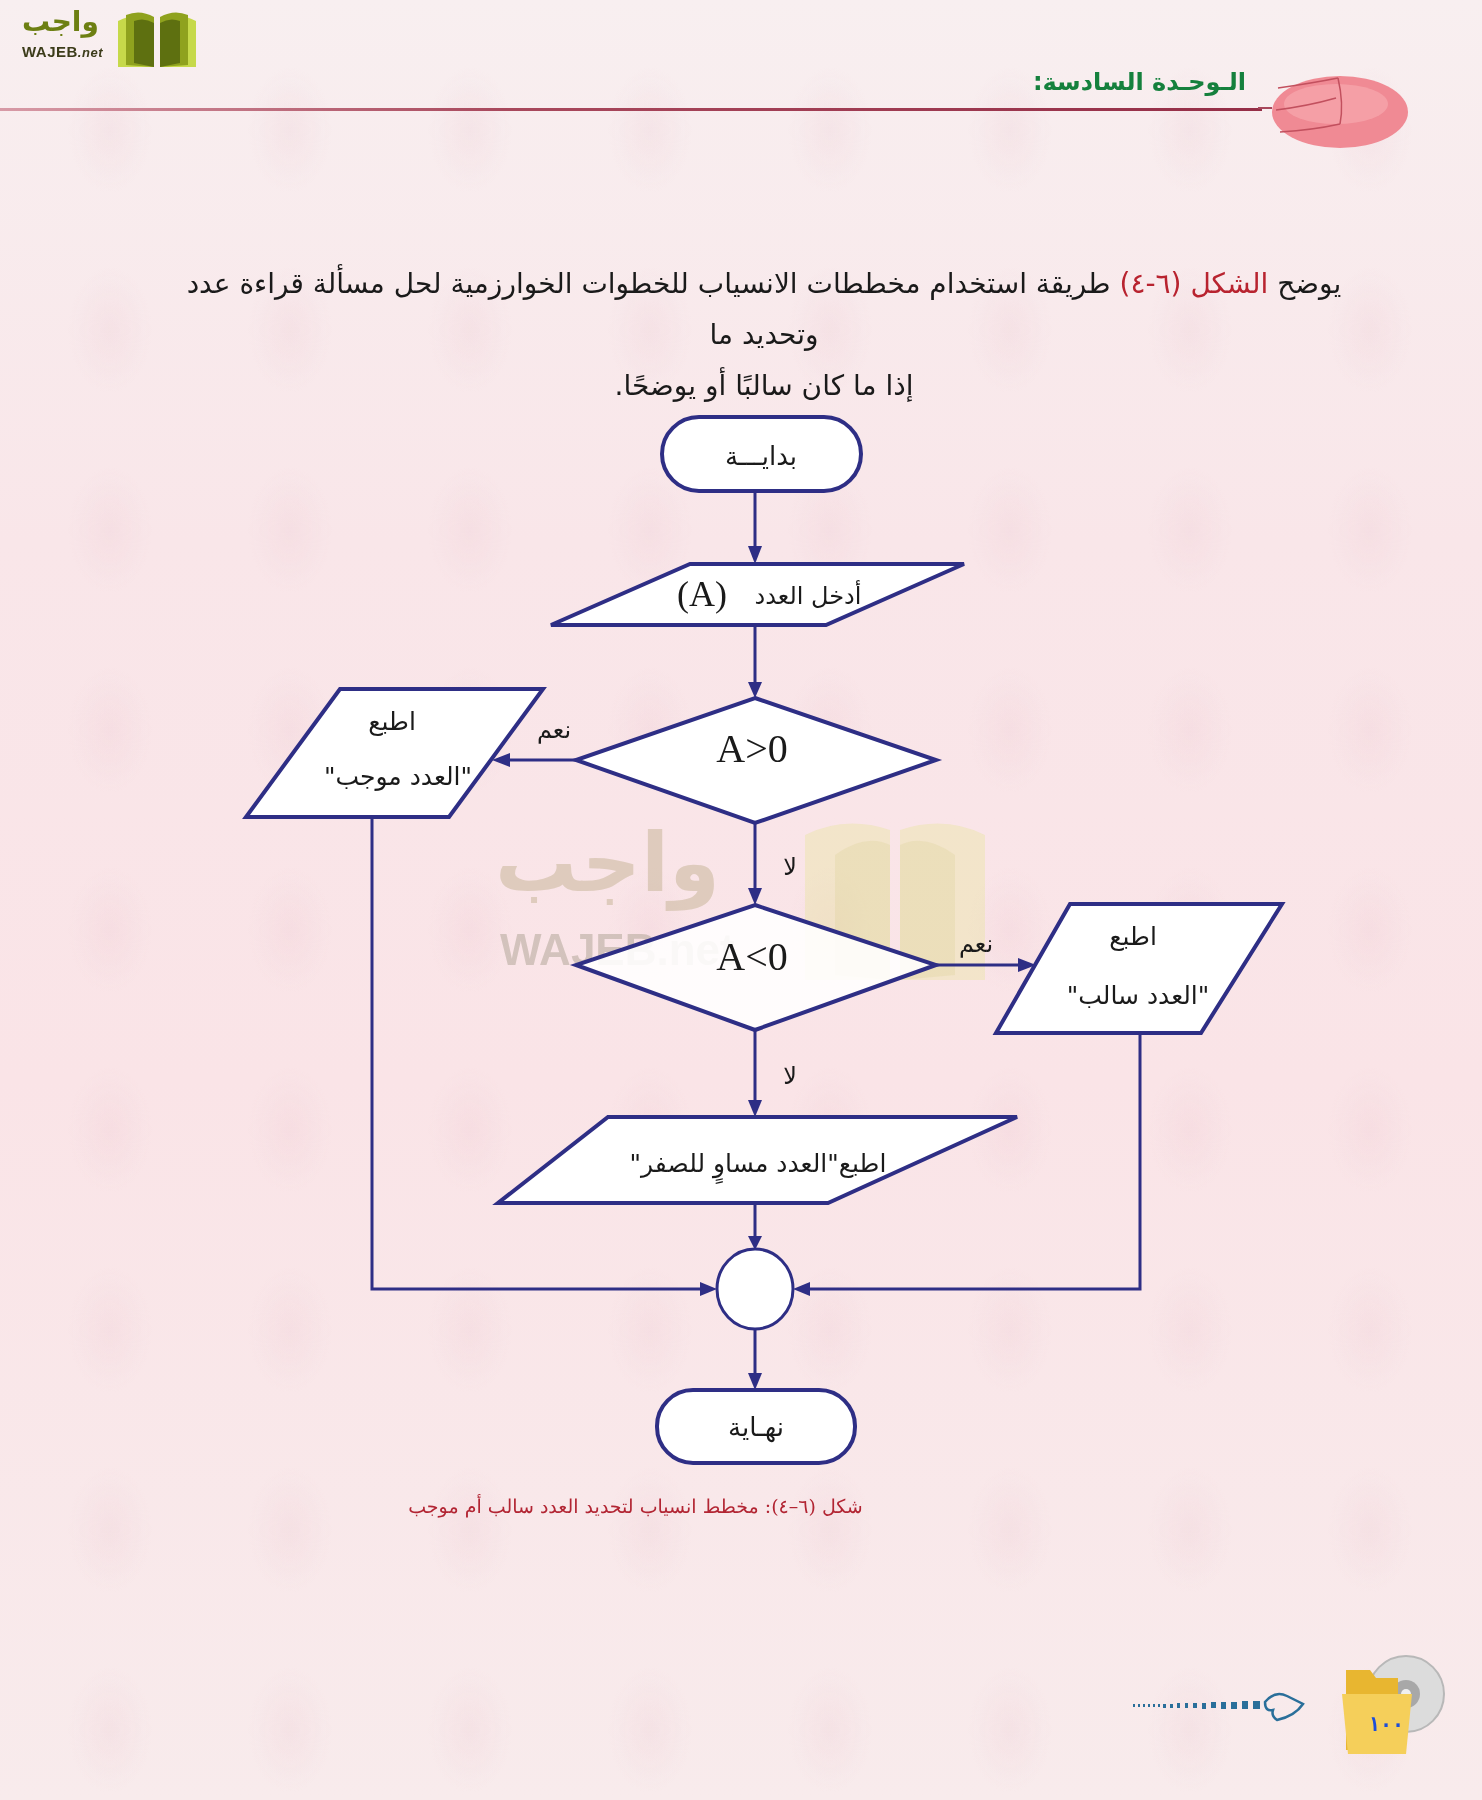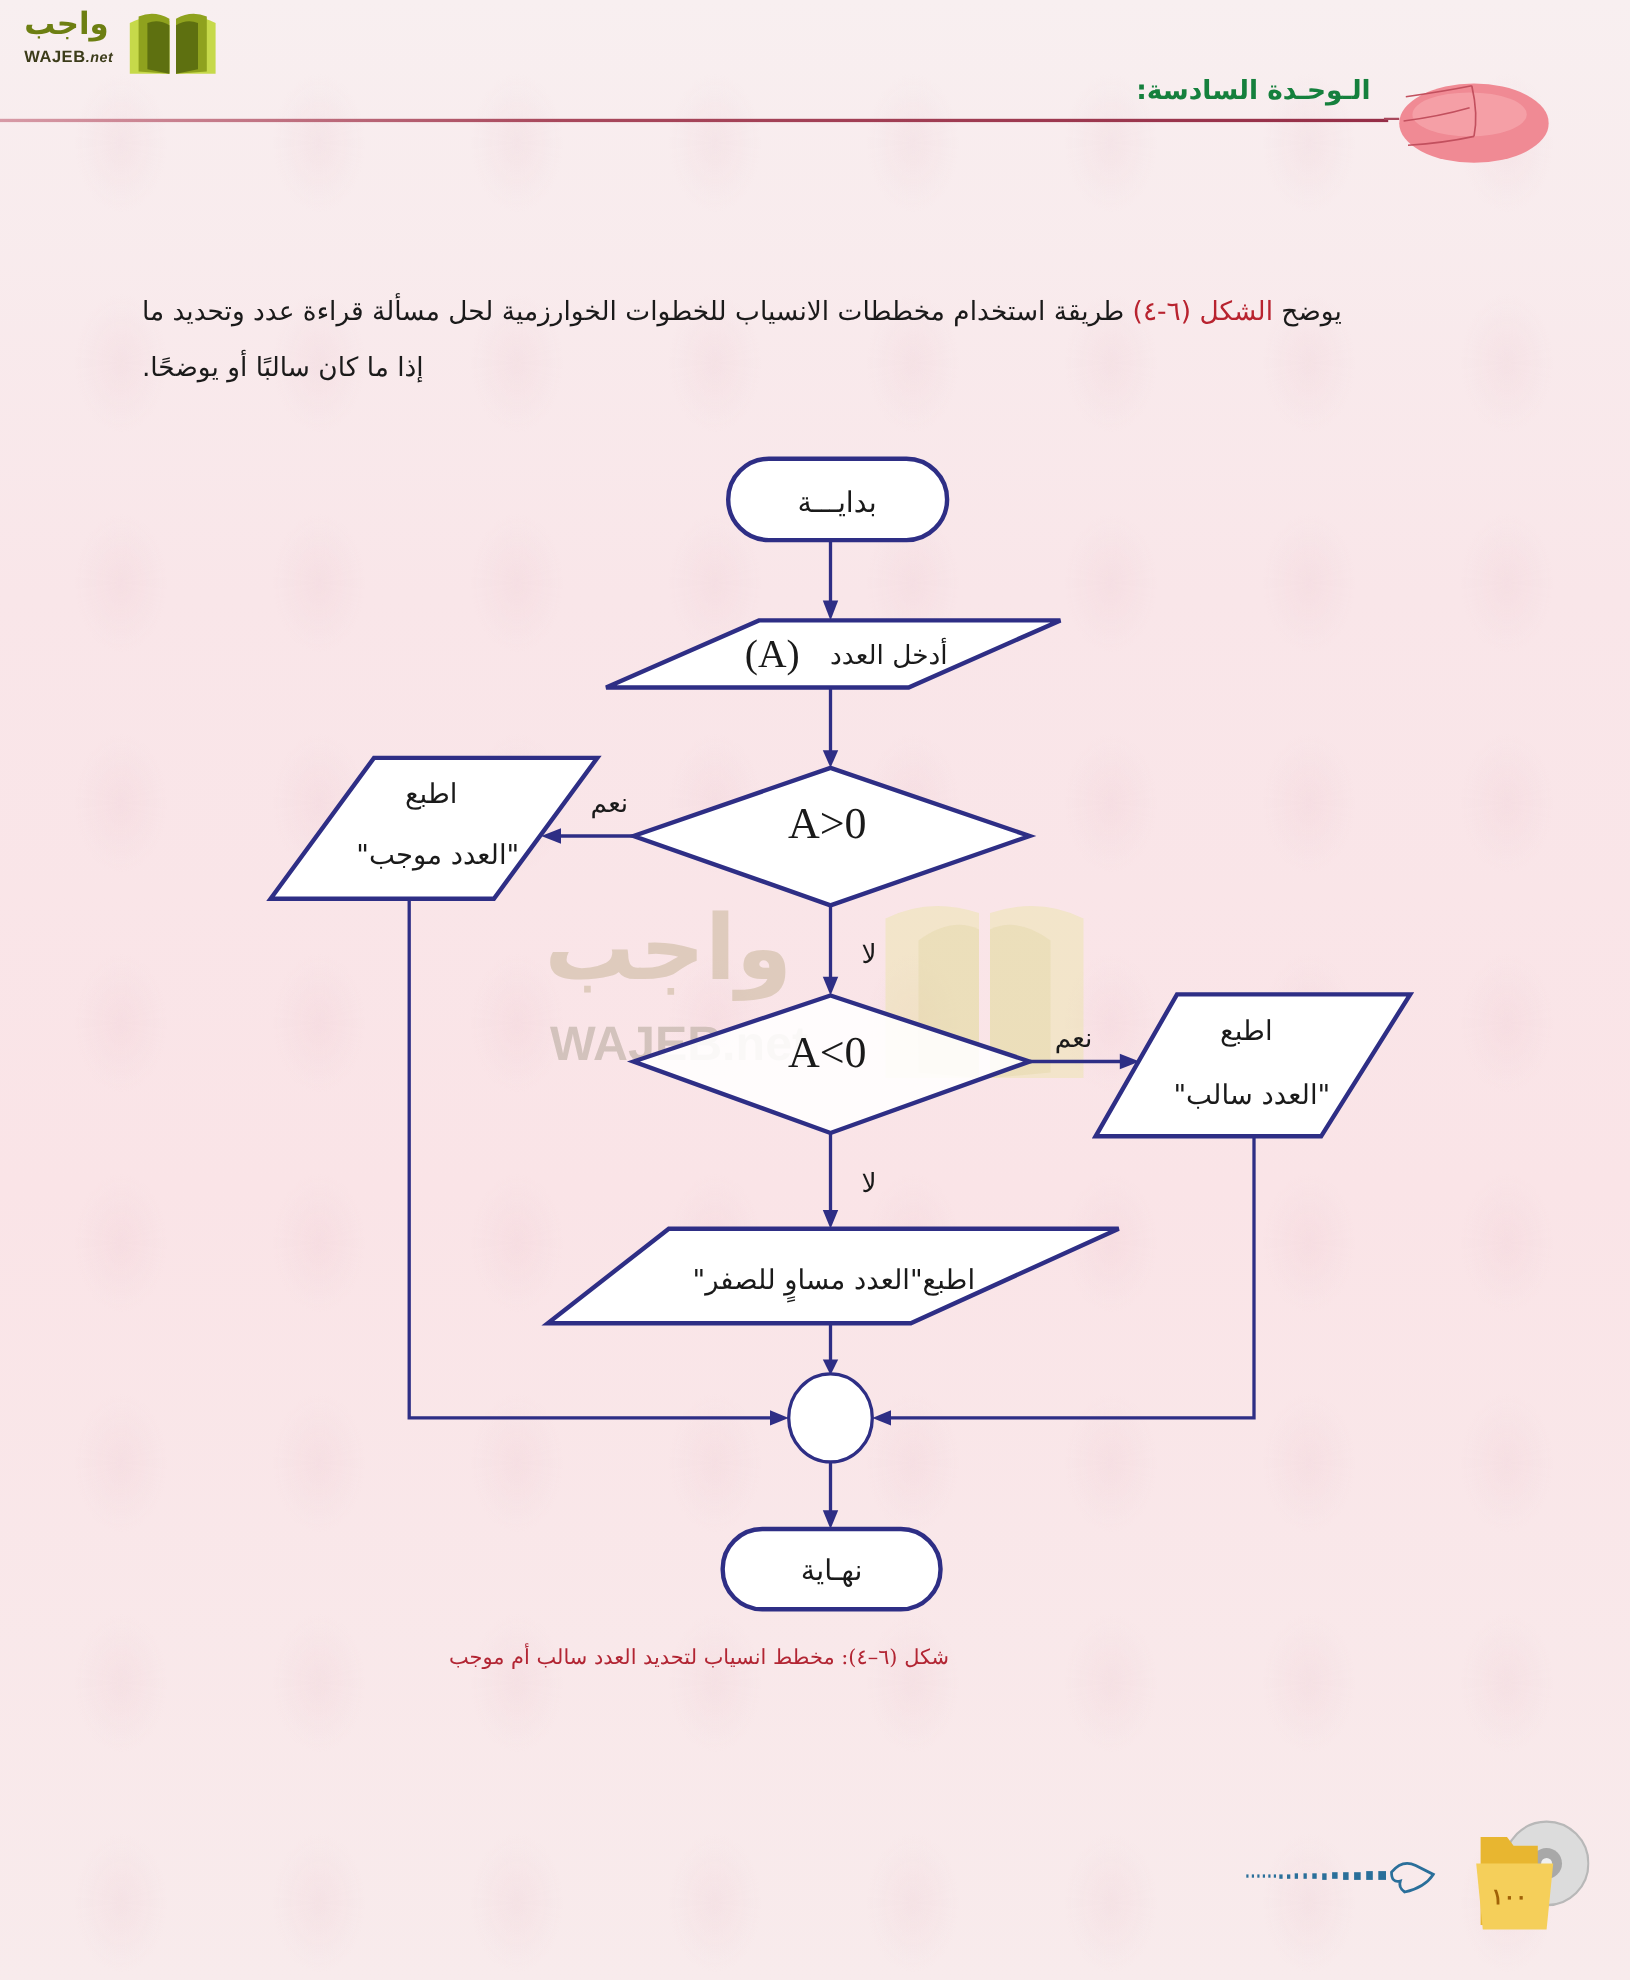--- a/index.html
+++ b/index.html
@@ -33,22 +33,22 @@
     position: absolute; left: 0; top: 108px; width: 1262px; height: 3px;
     background: linear-gradient(90deg, #d79aa6 0%, #a8485c 40%, #952e47 100%);
   }
   .unit-title {
     position: absolute; right: 236px; top: 68px; font-size: 24px; font-weight: bold;
     color: #15803d; direction: rtl; font-family: "DejaVu Sans", sans-serif; text-align: right;
   }
   .mouse-icon { position: absolute; left: 1258px; top: 68px; }
 
   .intro {
-    position: absolute; right: 123px; top: 258px; width: 1230px; direction: rtl; text-align: left;
-    font-size: 24px; line-height: 51px; color: #1a1a1a; font-family: "DejaVu Sans", sans-serif;
+    position: absolute; right: 103px; top: 258px; width: 1230px; direction: rtl; text-align: center;
+    font-size: 28px; line-height: 51px; color: #1a1a1a; font-family: "DejaVu Sans", sans-serif;
   }
   .intro .fig-ref { color: #b8232f; }
   .intro p { margin: 0; }
 
   .flowchart { position: absolute; left: 0; top: 0; }
   .fc-text {
     font-family: "DejaVu Sans", sans-serif; fill: #1a1a1a;
   }
   .fc-serif { font-family: "Liberation Serif", "DejaVu Serif", serif; fill: #1a1a1a; }
   .shape { fill: #ffffff; stroke: #2e2e85; stroke-width: 4; }
@@ -63,22 +63,22 @@
 
   .caption {
     position: absolute; left: 0; width: 1191px; top: 1495px; text-align: center;
     padding-left: 0; direction: rtl; font-size: 19px; color: #b22533;
     font-family: "DejaVu Serif", serif;
   }
   .caption span { display: inline-block; margin-left: 80px; }
 
   .page-footer { position: absolute; left: 1125px; top: 1650px; width: 330px; height: 110px; }
   .page-number {
-    position: absolute; left: 231px; top: 62px; width: 60px; text-align: left;
-    font-size: 20px; font-weight: bold; color: #a16207; font-family: Liberation Sans, sans-serif;
+    position: absolute; left: 231px; top: 62px; width: 60px; text-align: center;
+    font-size: 20px; font-weight: bold; color: #1d4ed8; font-family: Liberation Mono, monospace;
   }
 </style>
 </head>
 <body>
 
 <div class="bg-pattern"></div>
 
 <div class="brand-logo">
   <span class="brand-ar">واجب</span>
   <span class="brand-en"><span>WAJEB</span><small>.net</small></span>

